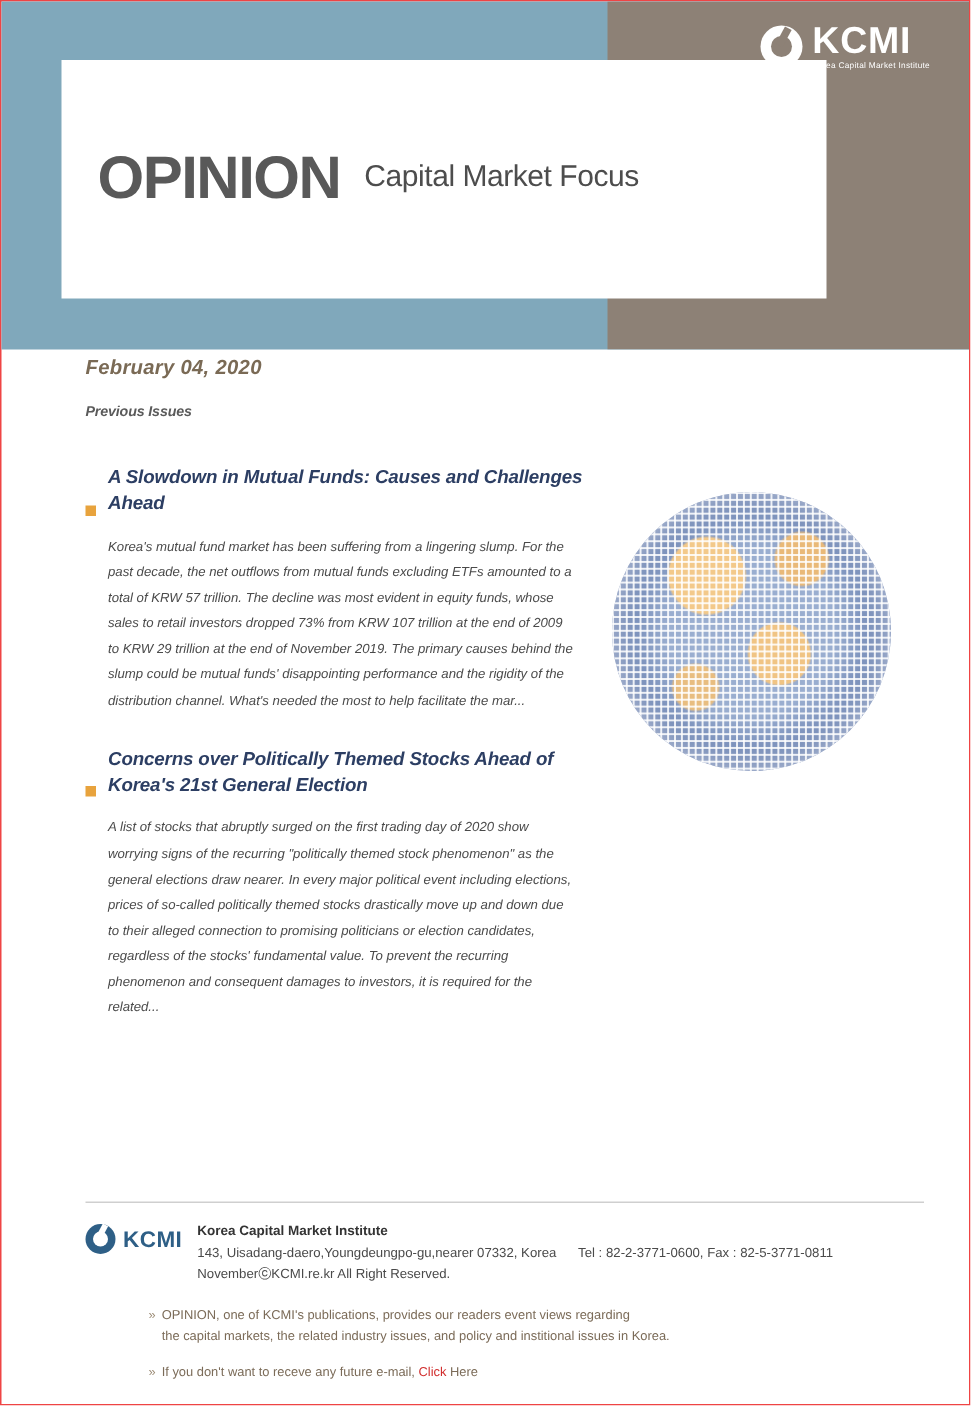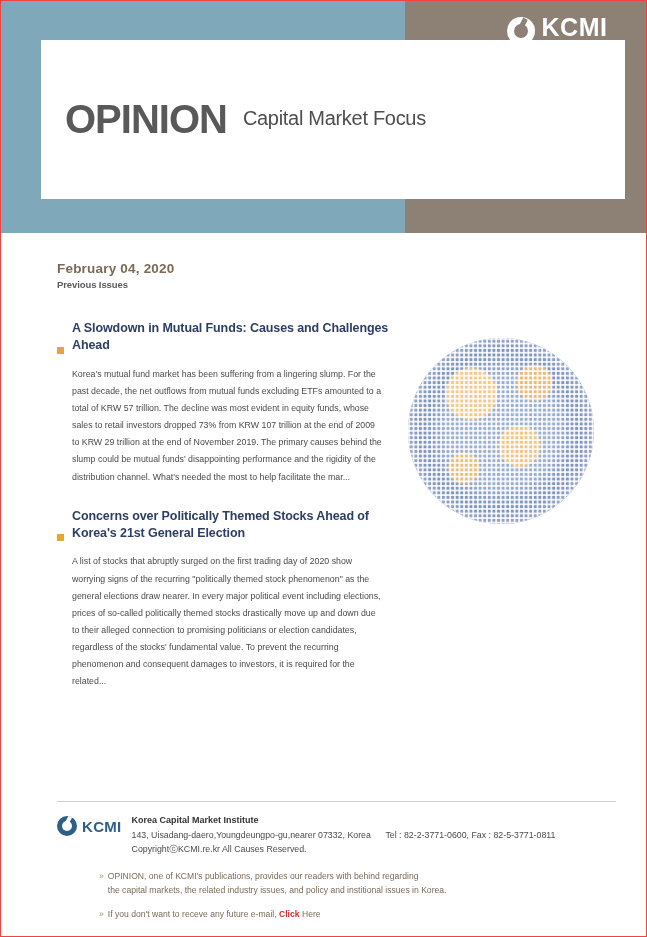--- a/index.html
+++ b/index.html
@@ -88,21 +88,21 @@
     font-size: 5.5px;
     letter-spacing: 0.2px;
     margin-top: 2px;
     display: block;
   }
 
   .white-panel {
     position: absolute;
     left: 40px;
     top: 39px;
-    width: 584px;
+    width: 510px;
     height: 159px;
     background: #ffffff;
     display: flex;
     align-items: center;
   }
   .opinion-title {
     margin-left: 24px;
     font-size: 40px;
     font-weight: bold;
     color: #595959;
@@ -112,30 +112,31 @@
     margin-left: 16px;
     font-size: 20px;
     color: #4d4d4d;
     letter-spacing: -0.3px;
     padding-bottom: 2px;
   }
 
   
   .body-area {
     position: relative;
-    padding: 28px 56px 0 56px;
+    padding: 4px 56px 0 56px;
+    font-style: italic;
   }
   .date-line {
     font-size: 13.5px;
     font-weight: bold;
     color: #7a6a55;
     letter-spacing: 0.2px;
   }
   .prev-issues {
-    margin-top: 3px;
+    margin-top: 17px;
     font-size: 9.5px;
     font-weight: bold;
     color: #5a5a5a;
     letter-spacing: -0.1px;
   }
 
   .articles {
     margin-top: 30px;
     position: relative;
   }
@@ -291,21 +292,21 @@
     margin-bottom: 10px;
   }
   .note-arrow {
     flex: 0 0 auto;
     color: #9b8a74;
   }
   .note-text { color: #7b6b58; }
   .note-indent { display: block; }
   .click-link {
     color: #d12f2f;
-    font-weight: bold;
+    font-weight: normal;
   }
 </style>
 </head>
 <body>
 
 <div class="page">
 
   <div class="header">
     <div class="header-right"></div>
 
@@ -360,29 +361,29 @@
         <span class="footer-logo-mark"></span>
         <span class="footer-logo-text">KCMI</span>
       </div>
       <div class="footer-info">
         <div class="org">Korea Capital Market Institute</div>
         <div class="footer-addr">
           <span>143, Uisadang-daero,Youngdeungpo-gu,nearer 07332, Korea</span>
           &nbsp;&nbsp;&nbsp;&nbsp;
           <span>Tel : 82-2-3771-0600, Fax : 82-5-3771-0811</span>
         </div>
-        <div>CopyrightⓒKCMI.re.kr All Causes Reserved.</div>
+        <div>NovemberⓒKCMI.re.kr All Right Reserved.</div>
       </div>
     </div>
 
     <div class="notes">
       <div class="note-row">
         <span class="note-arrow">»</span>
         <span class="note-text">
-          <span>OPINION, one of KCMI's publications, provides our readers with behind regarding</span>
+          <span>OPINION, one of KCMI's publications, provides our readers event views regarding</span>
           <span class="note-indent">the capital markets, the related industry issues, and policy and institional issues in Korea.</span>
         </span>
       </div>
       <div class="note-row">
         <span class="note-arrow">»</span>
         <span class="note-text">
           <span>If you don't want to receve any future e-mail,</span>
           <span class="click-link">Click</span>
           <span>Here</span>
         </span>

